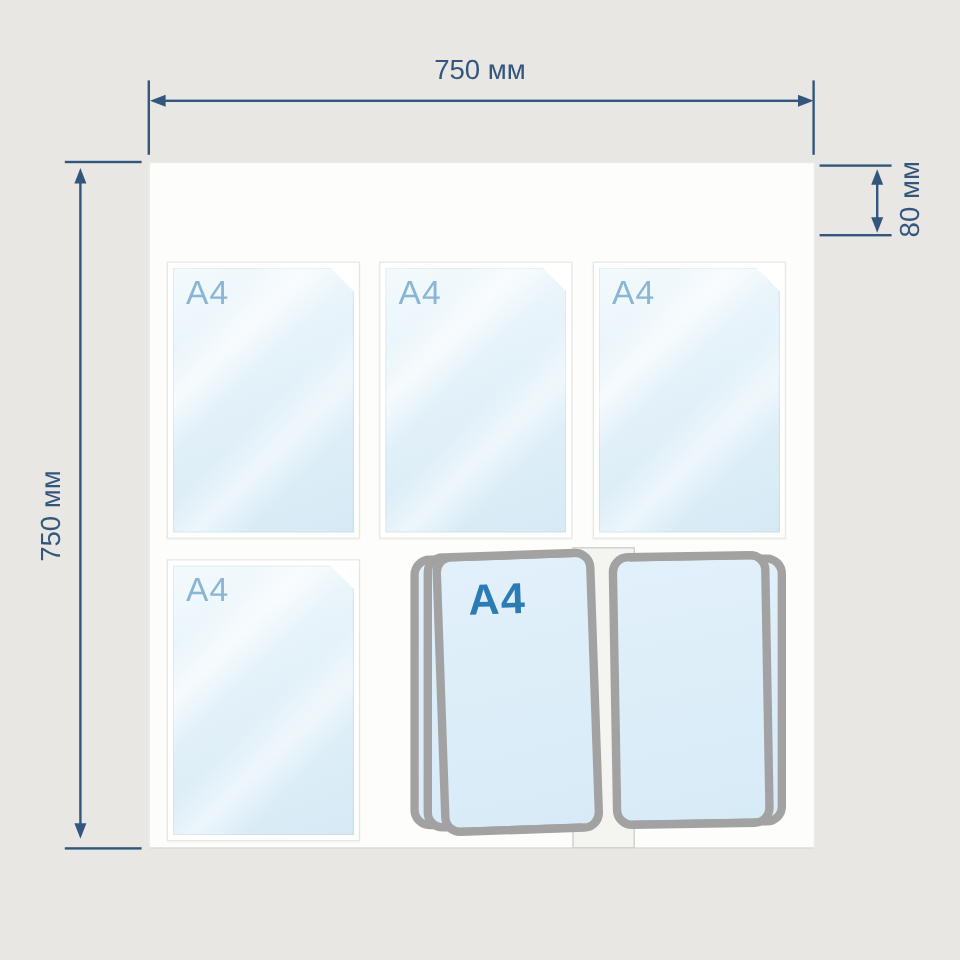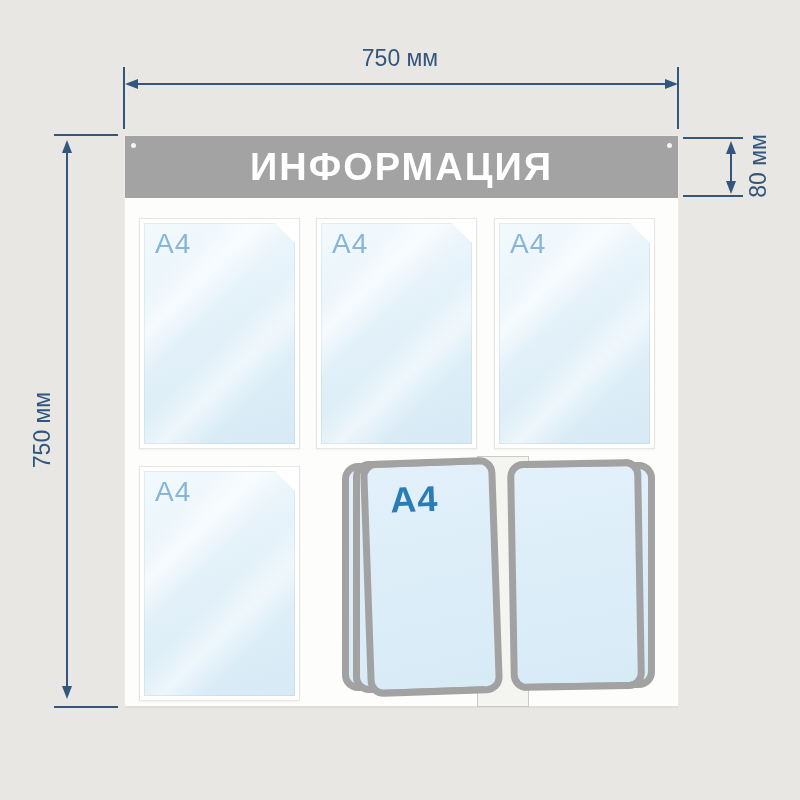--- a/index.html
+++ b/index.html
@@ -106,25 +106,20 @@
 
   <div class="dim-label rot" style="left:708px;top:154px;width:100px;">80 мм</div>
   <div class="dim-line" style="left:683px;top:137px;width:60px;height:2px;"></div>
   <div class="dim-line" style="left:683px;top:195px;width:60px;height:2px;"></div>
   <div class="dim-line" style="left:730px;top:150px;width:2px;height:36px;"></div>
   <div class="ah ah-up" style="left:726px;top:141px;"></div>
   <div class="ah ah-down" style="left:726px;top:181px;"></div>
 
   <div class="board">
 
-    <div class="board-header">
-      <span class="hole hole-l"></span>
-      <span class="hole hole-r"></span>
-      <div class="board-title">ИНФОРМАЦИЯ</div>
-    </div>
 
     <div class="pocket" style="left:14px;top:82px;height:231px;">
       <div class="pocket-film"></div>
       <span class="pocket-label">A4</span>
     </div>
     <div class="pocket" style="left:191px;top:82px;height:231px;">
       <div class="pocket-film"></div>
       <span class="pocket-label">A4</span>
     </div>
     <div class="pocket" style="left:369px;top:82px;height:231px;">

